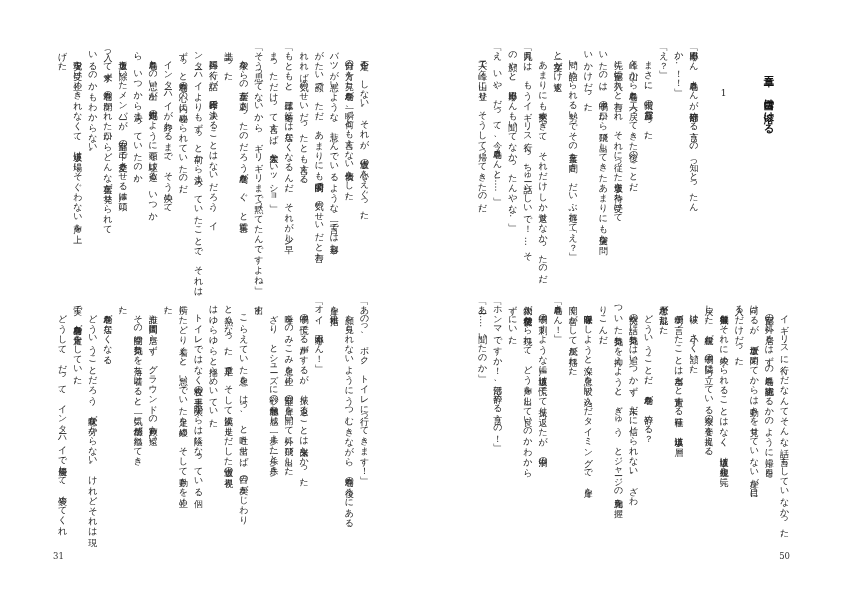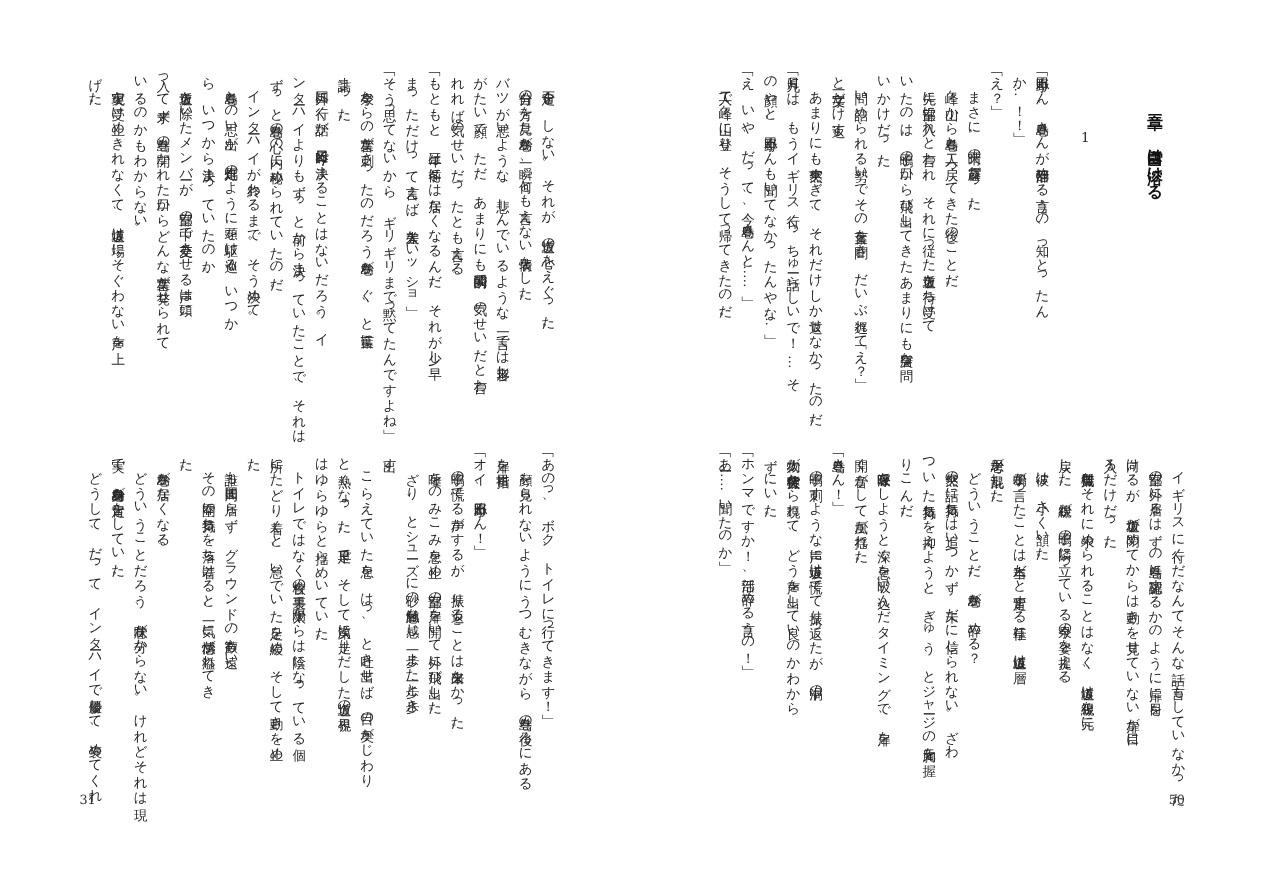--- a/index.html
+++ b/index.html
@@ -37,21 +37,21 @@
     font-weight: bold; color: #111; white-space: nowrap;
   }
   .chapter-heading .gap { display: inline-block; height: 25px; width: 1px; }
   .section-number {
     position: absolute; left: 297.6px; top: 88px;
     writing-mode: vertical-rl; font-size: 9px; line-height: 10px; width: 10px;
   }
   .section-number span { text-combine-upright: all; }
 
   .page-number {
-    position: absolute; top: 529px; font-size: 8.5px; line-height: 10px;
+    position: absolute; top: 551px; font-size: 8.5px; line-height: 10px;
     writing-mode: horizontal-tb; color: #333;
   }
   .left .page-number  { left: 53px; }
   .right .page-number { right: 52px; }
 </style>
 </head>
 <body>
 
 <div class="spread">
 

